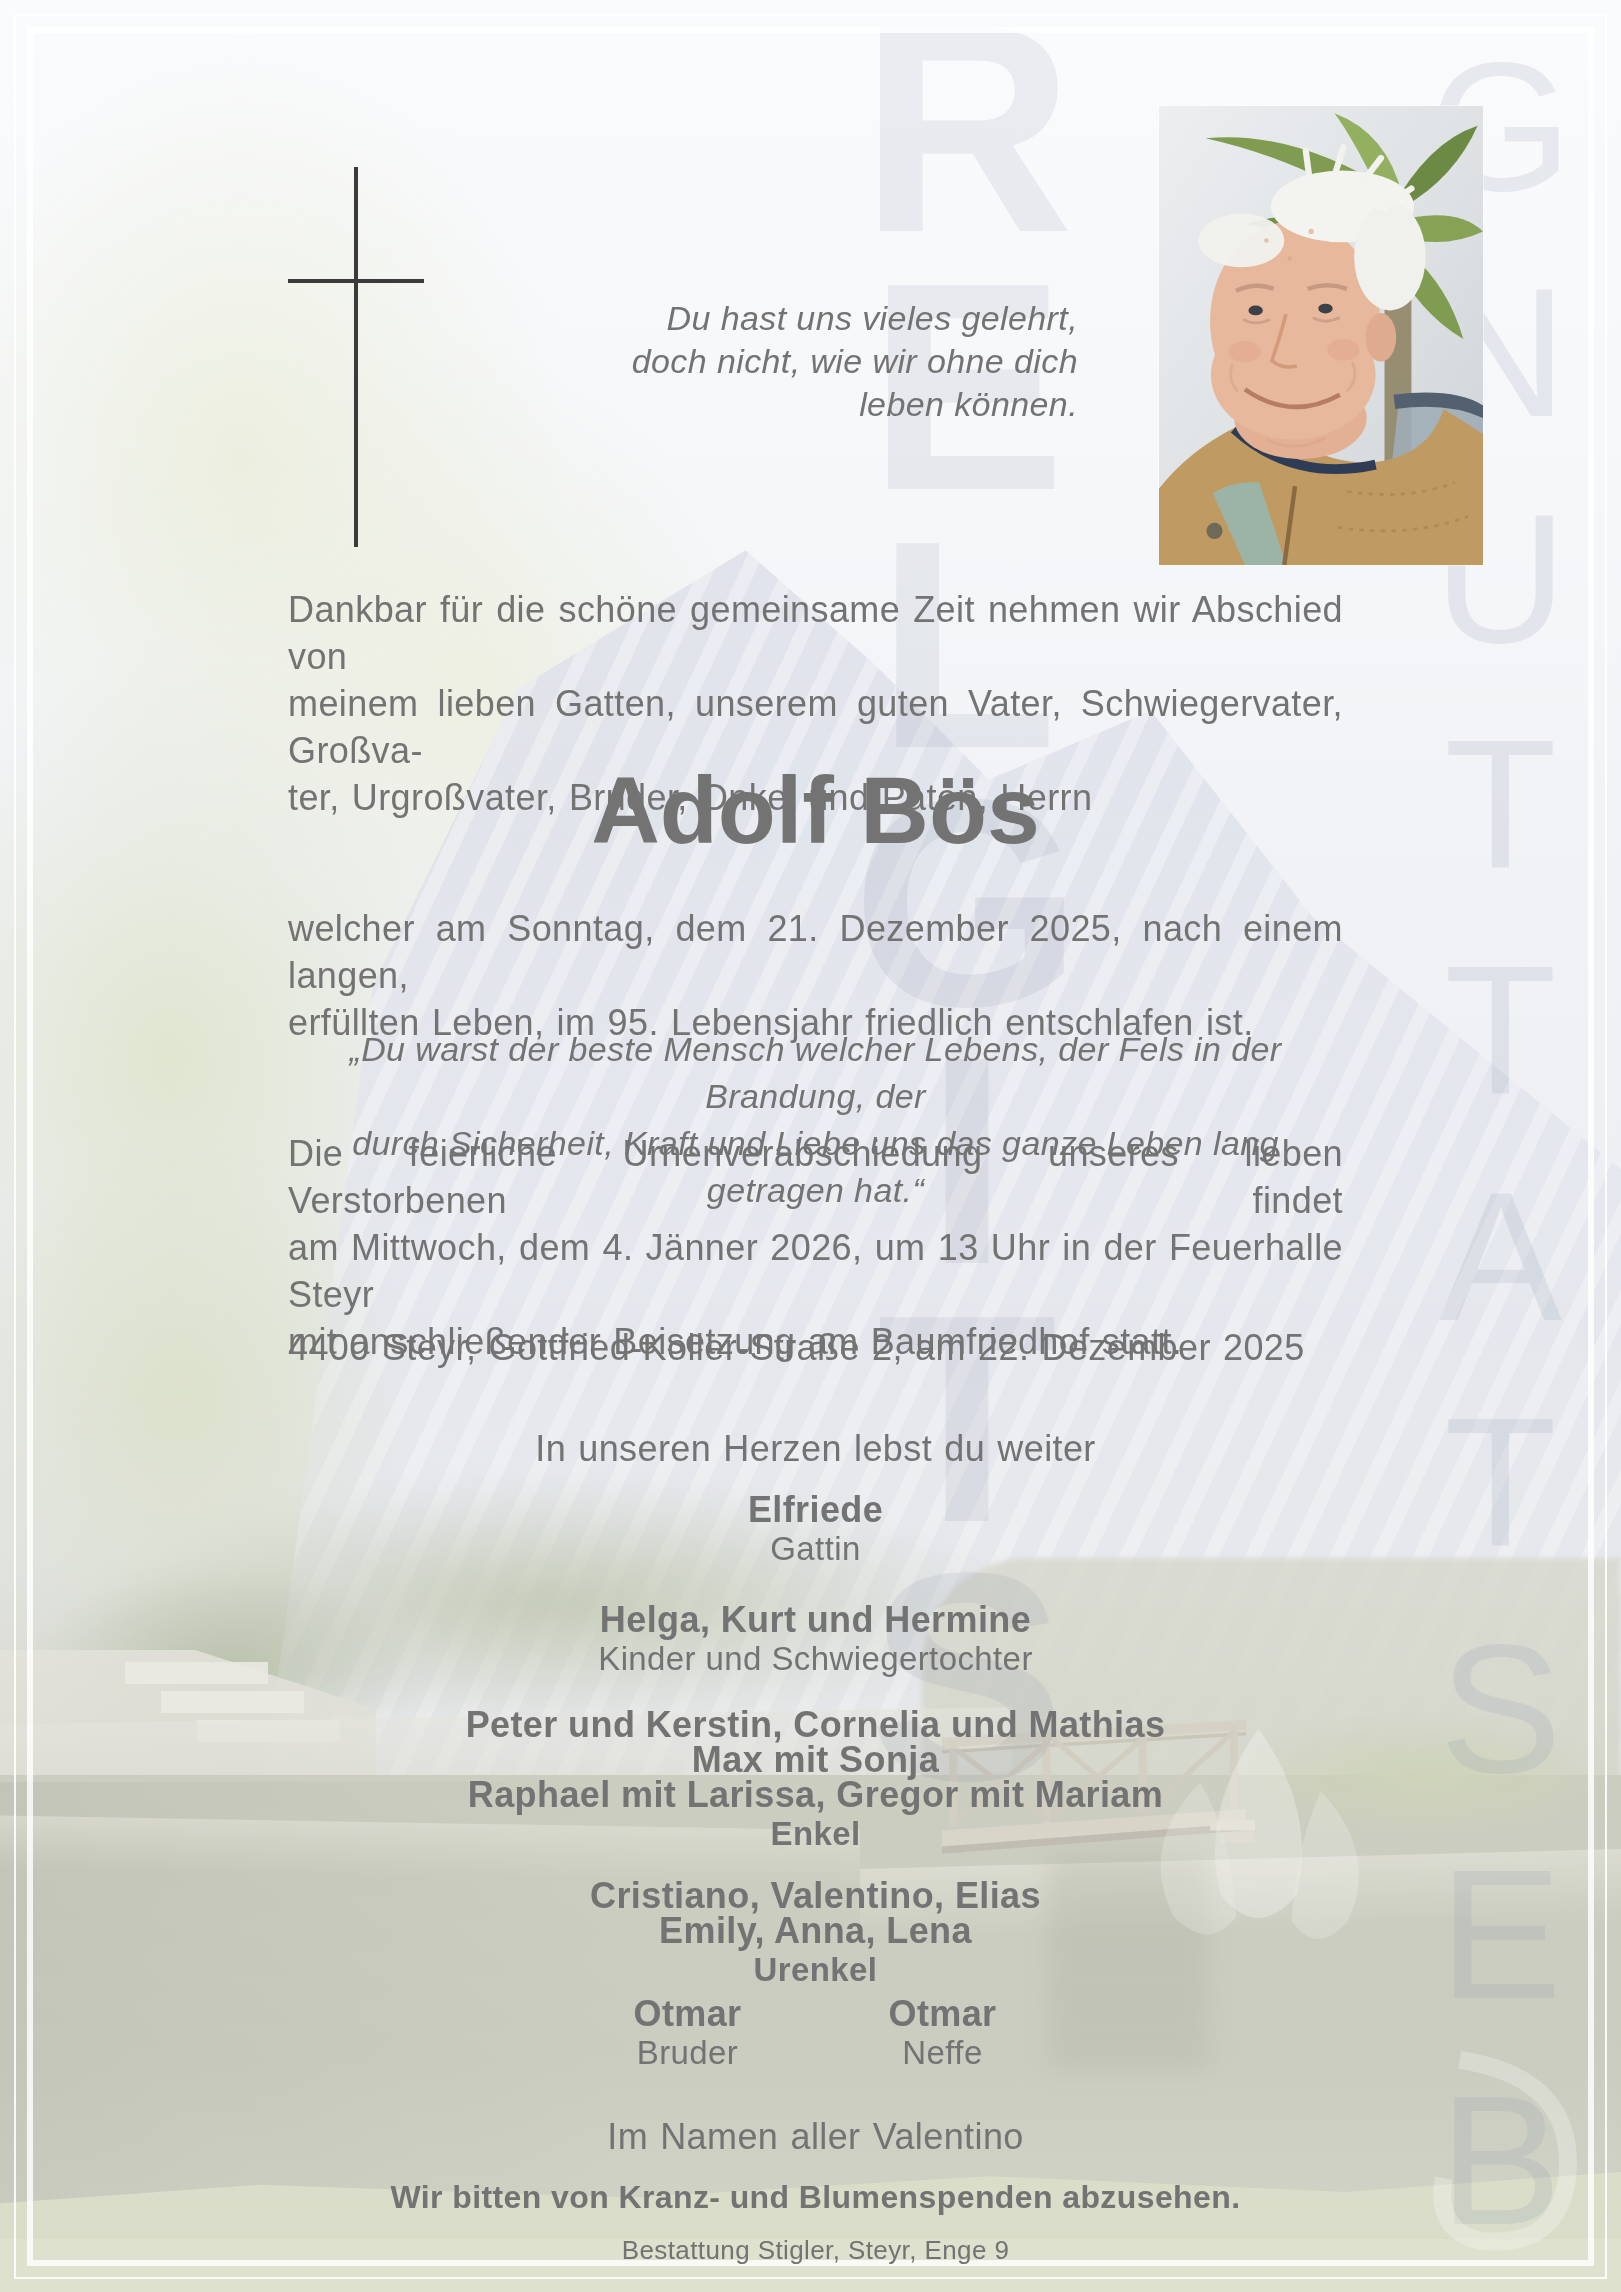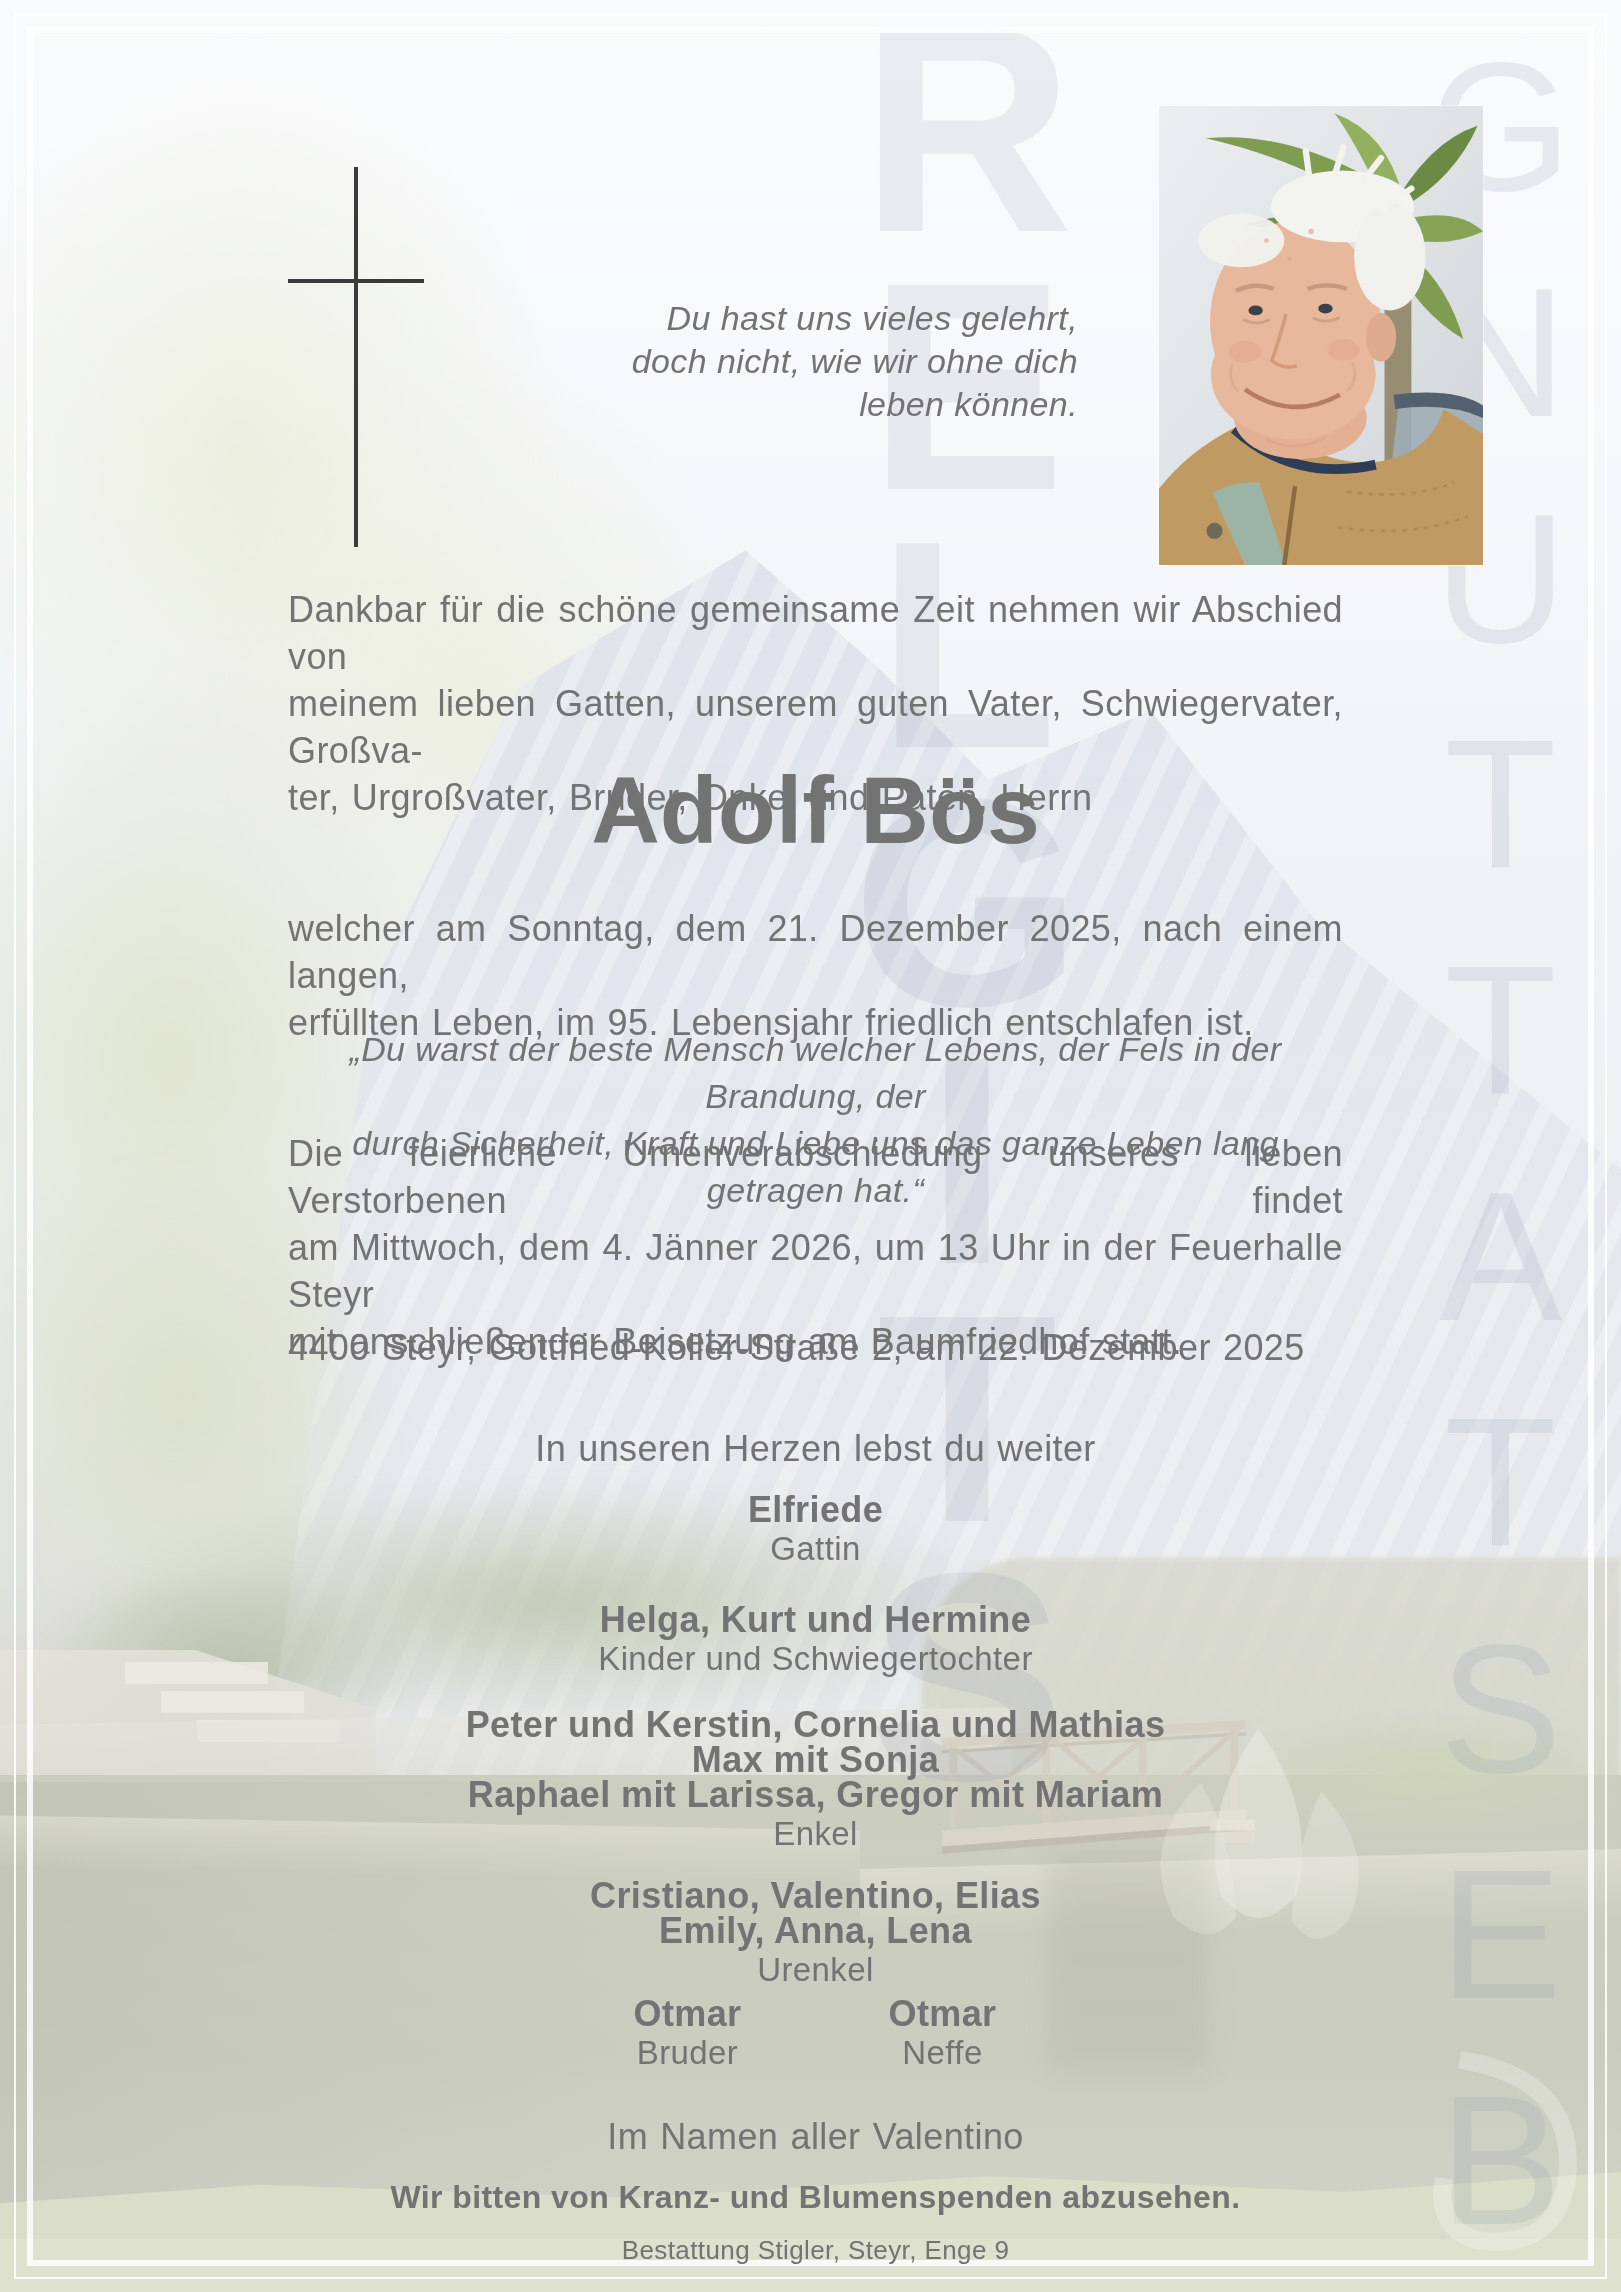--- a/index.html
+++ b/index.html
@@ -85,21 +85,21 @@
   .para{font-size:36px;line-height:47px;word-spacing:1.8px;}
   .jline{text-align:justify;text-align-last:justify;}
   .jlast{text-align:left;}
   .name{left:288px;top:758px;width:1055px;text-align:center;
     font-size:95px;line-height:104px;font-weight:700;letter-spacing:0;}
   .quote2{font-style:italic;font-size:34px;line-height:47px;text-align:center;}
   .centerline{text-align:center;margin-top:12px;}
   .fam-name{font-size:36px;line-height:35px;font-weight:700;}
   .fam-name-lg{font-size:36px;line-height:39px;font-weight:700;}
   .fam-role{font-size:33px;line-height:39px;font-weight:400;}
-  .fam-role-sm{font-size:33px;line-height:35px;font-weight:400;margin-top:3.6px;}
+  .fam-role-sm{font-size:33px;line-height:35px;font-weight:700;margin-top:3.6px;}
   .otmar-left{left:553px;width:269px;text-align:center;}
   .otmar-right{left:808px;width:269px;text-align:center;}
   .small1{font-size:32px;line-height:39px;}
   .small2{font-size:26px;line-height:30px;}
 </style>
 </head>
 <body>
 
 <div id="bg">
   <div class="sky"></div>

